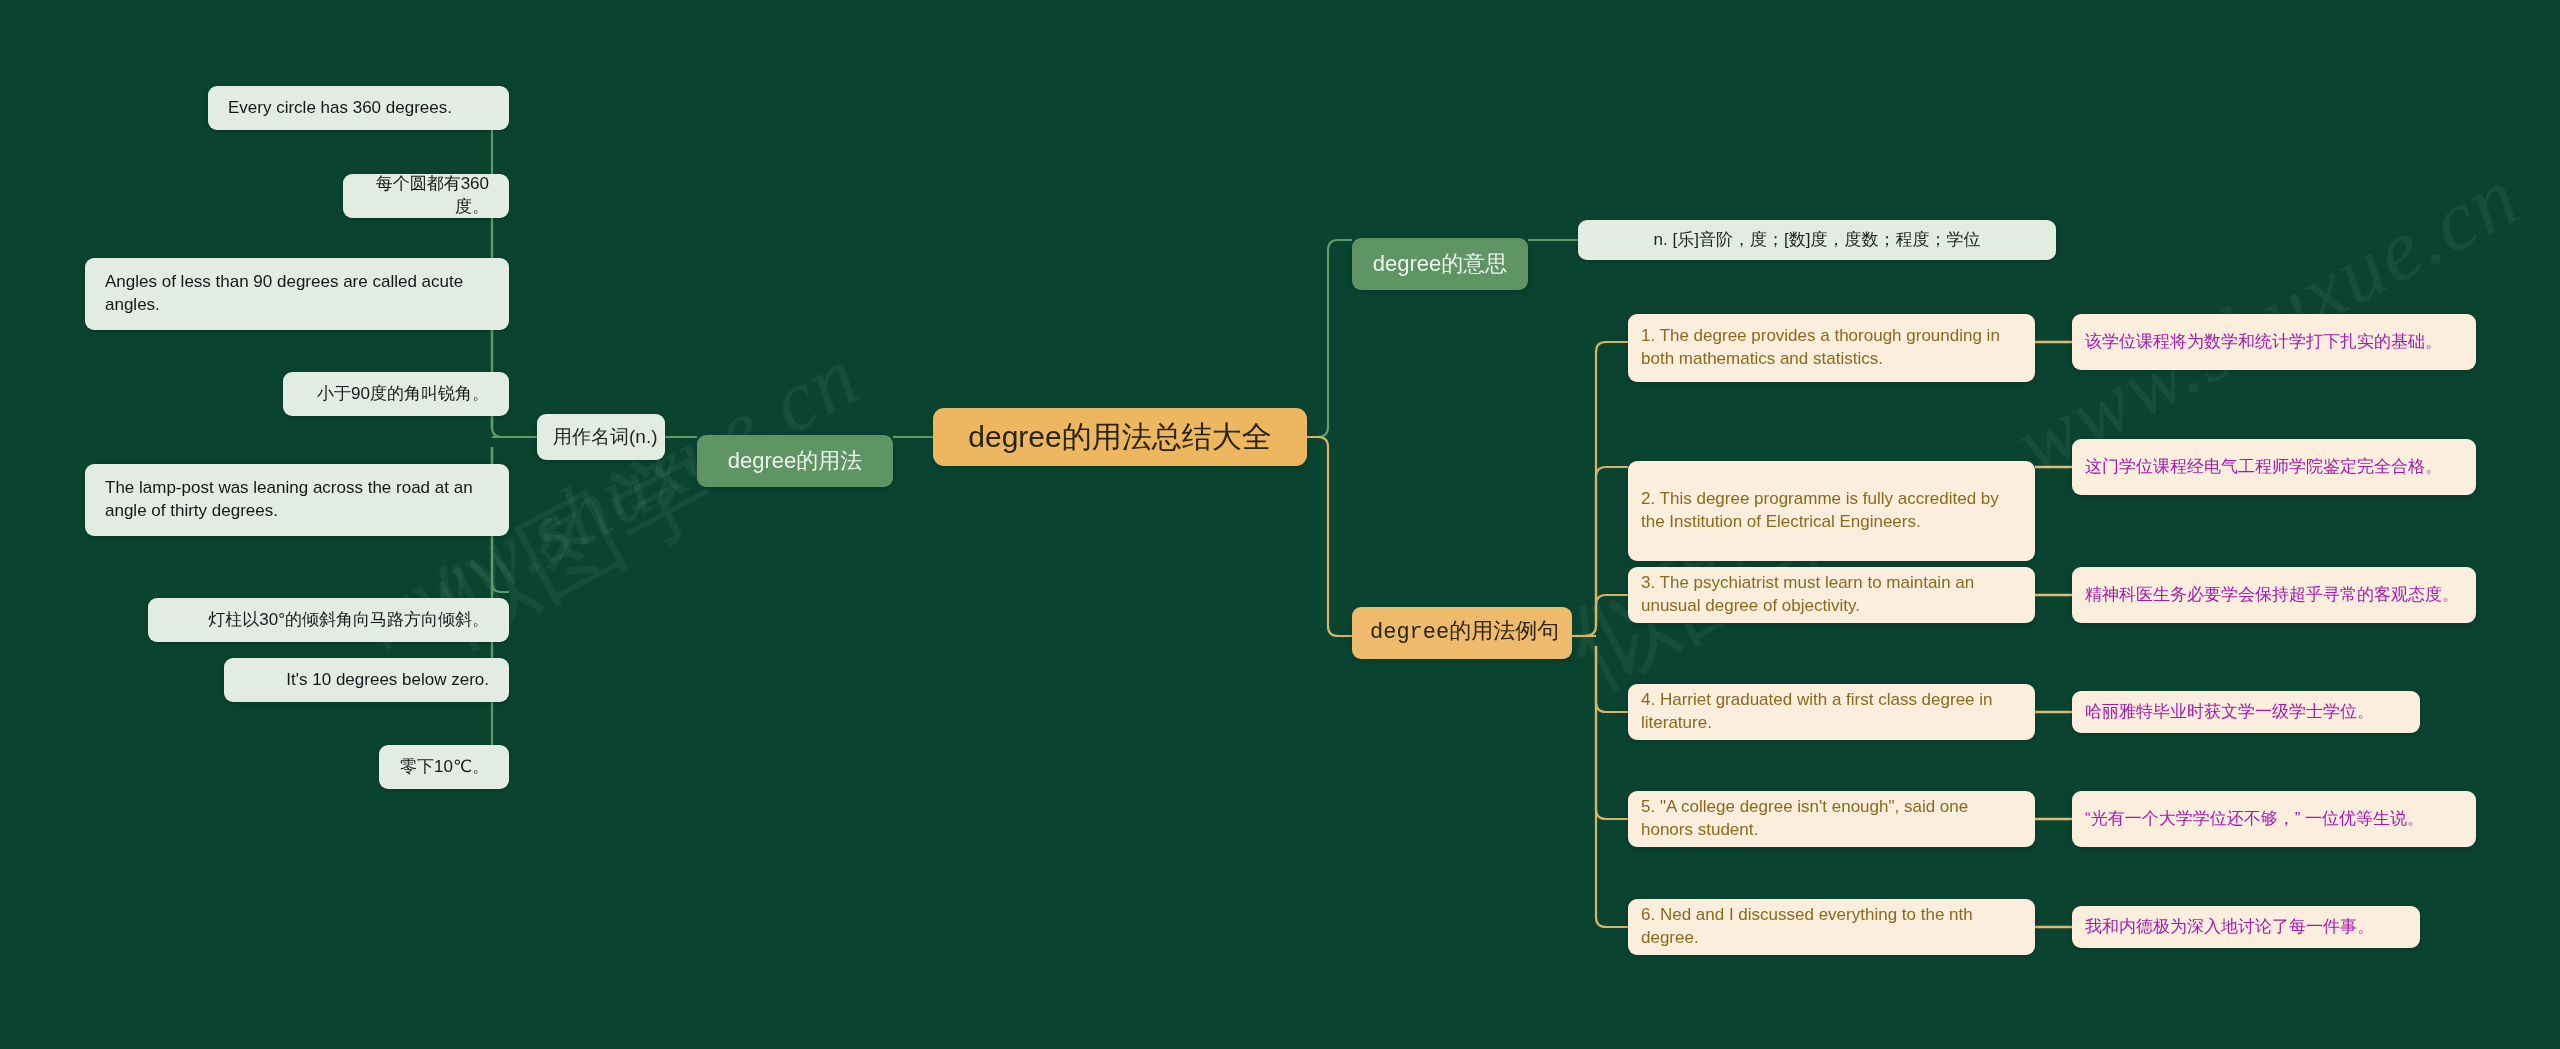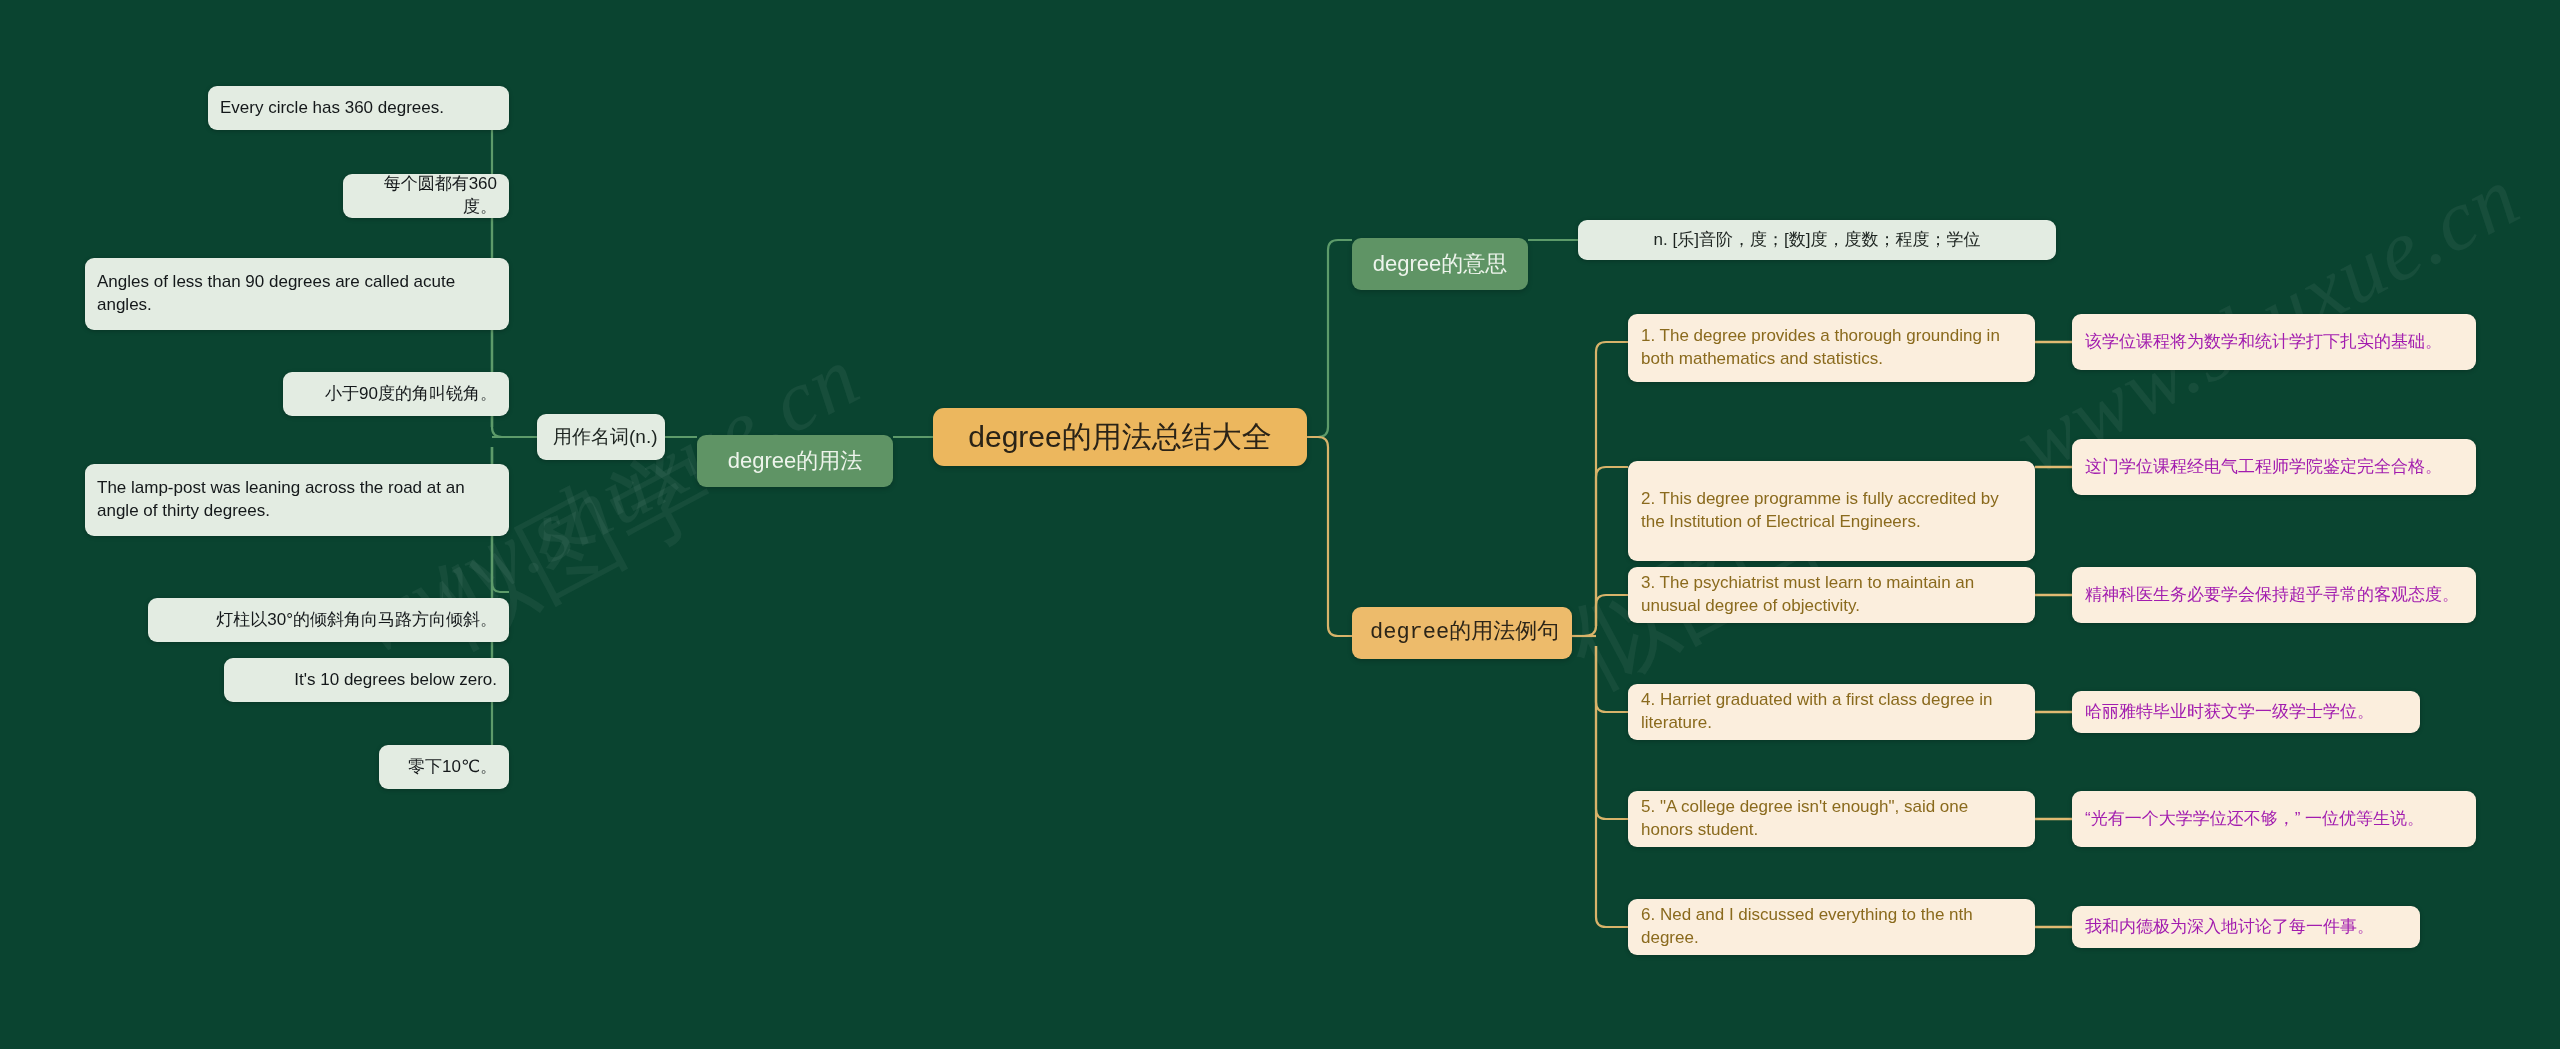--- a/index.html
+++ b/index.html
@@ -107,21 +107,21 @@
     padding: 0 16px;
     justify-content: center;
     box-shadow: 0 1px 4px rgba(0,0,0,0.25);
   }
 
   
   .node.leaf-mint {
     background: #e3ece2;
     color: #14181a;
     font-size: 17px;
-    padding: 8px 12px;
+    padding: 8px 20px;
     align-items: center;
     box-shadow: 0 1px 4px rgba(0,0,0,0.25);
   }
   .node.leaf-mint.rt { justify-content: flex-end; text-align: right; }
   .node.leaf-mint.lt { justify-content: flex-start; text-align: left; }
 
   
   .node.leaf-cream {
     background: #fbeedd;
     color: #8a6a1d;

